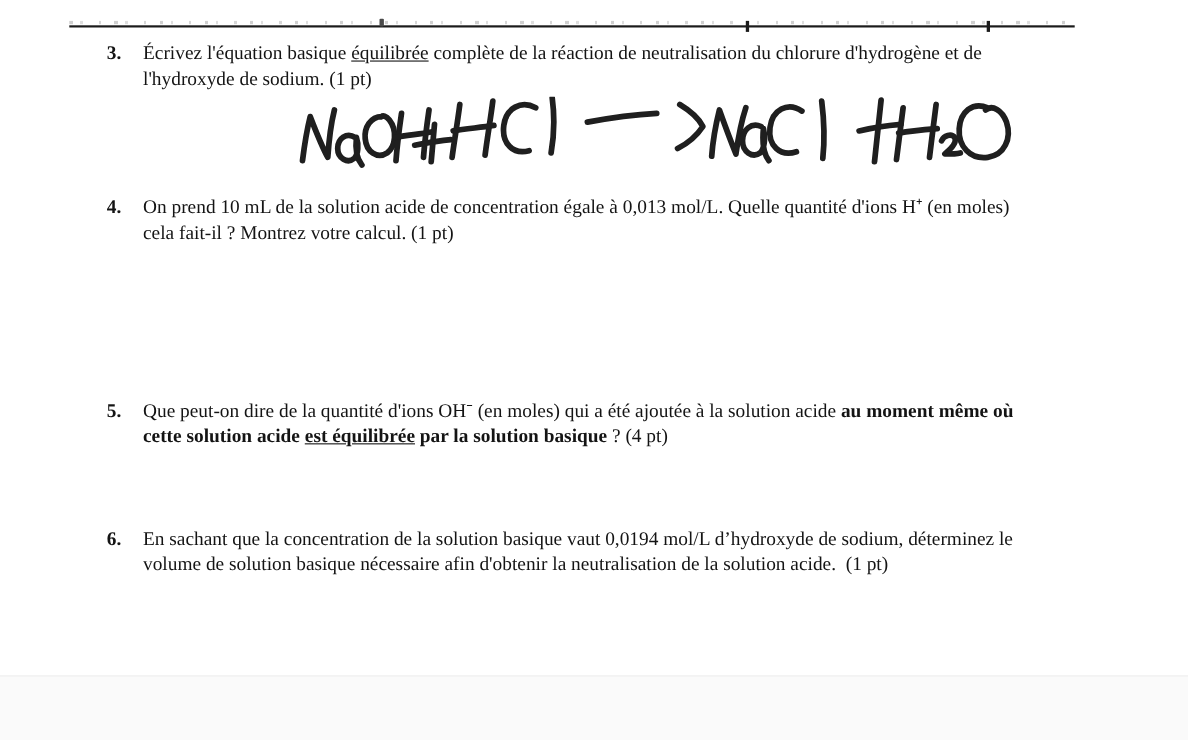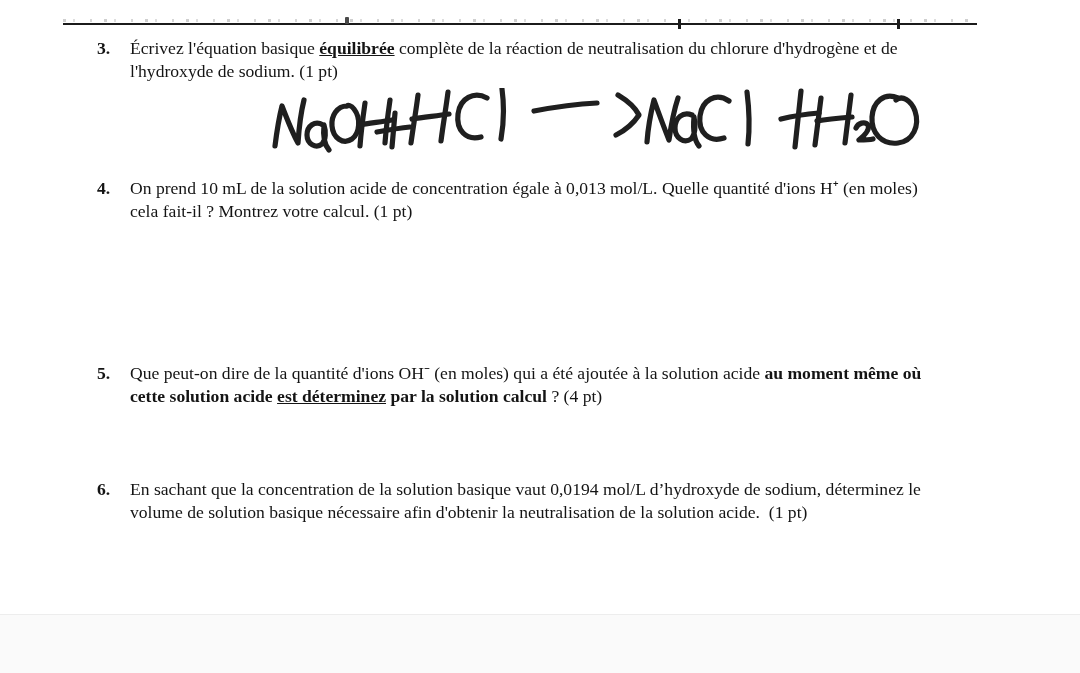--- a/index.html
+++ b/index.html
@@ -48,21 +48,21 @@
     left: 97px;
     display: flex;
     font-size: 17.6px;
     line-height: 23px;
     color: #141414;
   }
   .qnum { font-weight: bold; flex: 0 0 33px; width: 33px; }
   .qtext { white-space: pre; }
   .seg-normal { font-weight: normal; }
   .seg-bold { font-weight: bold; }
-  .seg-underline { text-decoration: underline; font-weight: bold; }
+  .seg-underline { text-decoration: underline; }
   .seg-bold-underline { font-weight: bold; text-decoration: underline; }
   .handwriting {
     position: absolute;
     left: 268px; top: 88px;
   }
   .bottom-strip {
     position: absolute;
     left: 0; top: 614px;
     width: 1080px; height: 59px;
     background: #fafafa;
@@ -121,21 +121,21 @@
 
   <div class="question" style="top:177px">
     <span class="qnum">4.</span>
     <span class="qtext"><span class="seg-normal">On prend 10 mL de la solution acide de concentration égale à 0,013 mol/L. Quelle quantité d'ions H⁺ (en moles)
 cela fait-il ? Montrez votre calcul. (1 pt)</span></span>
   </div>
 
   <div class="question" style="top:362px">
     <span class="qnum">5.</span>
     <span class="qtext"><span class="seg-normal">Que peut-on dire de la quantité d'ions OH⁻ (en moles) qui a été ajoutée à la solution acide </span><span class="seg-bold">au moment même où
-cette solution acide </span><span class="seg-bold-underline">est déterminez</span><span class="seg-bold"> par la solution calcul</span><span class="seg-normal"> ? (4 pt)</span></span>
+cette solution acide </span><span class="seg-bold-underline">est équilibrée</span><span class="seg-bold"> par la solution basique</span><span class="seg-normal"> ? (4 pt)</span></span>
   </div>
 
   <div class="question" style="top:478px">
     <span class="qnum">6.</span>
     <span class="qtext"><span class="seg-normal">En sachant que la concentration de la solution basique vaut 0,0194 mol/L d’hydroxyde de sodium, déterminez le
 volume de solution basique nécessaire afin d'obtenir la neutralisation de la solution acide.  (1 pt)</span></span>
   </div>
 
   <div class="bottom-strip"></div>
 

